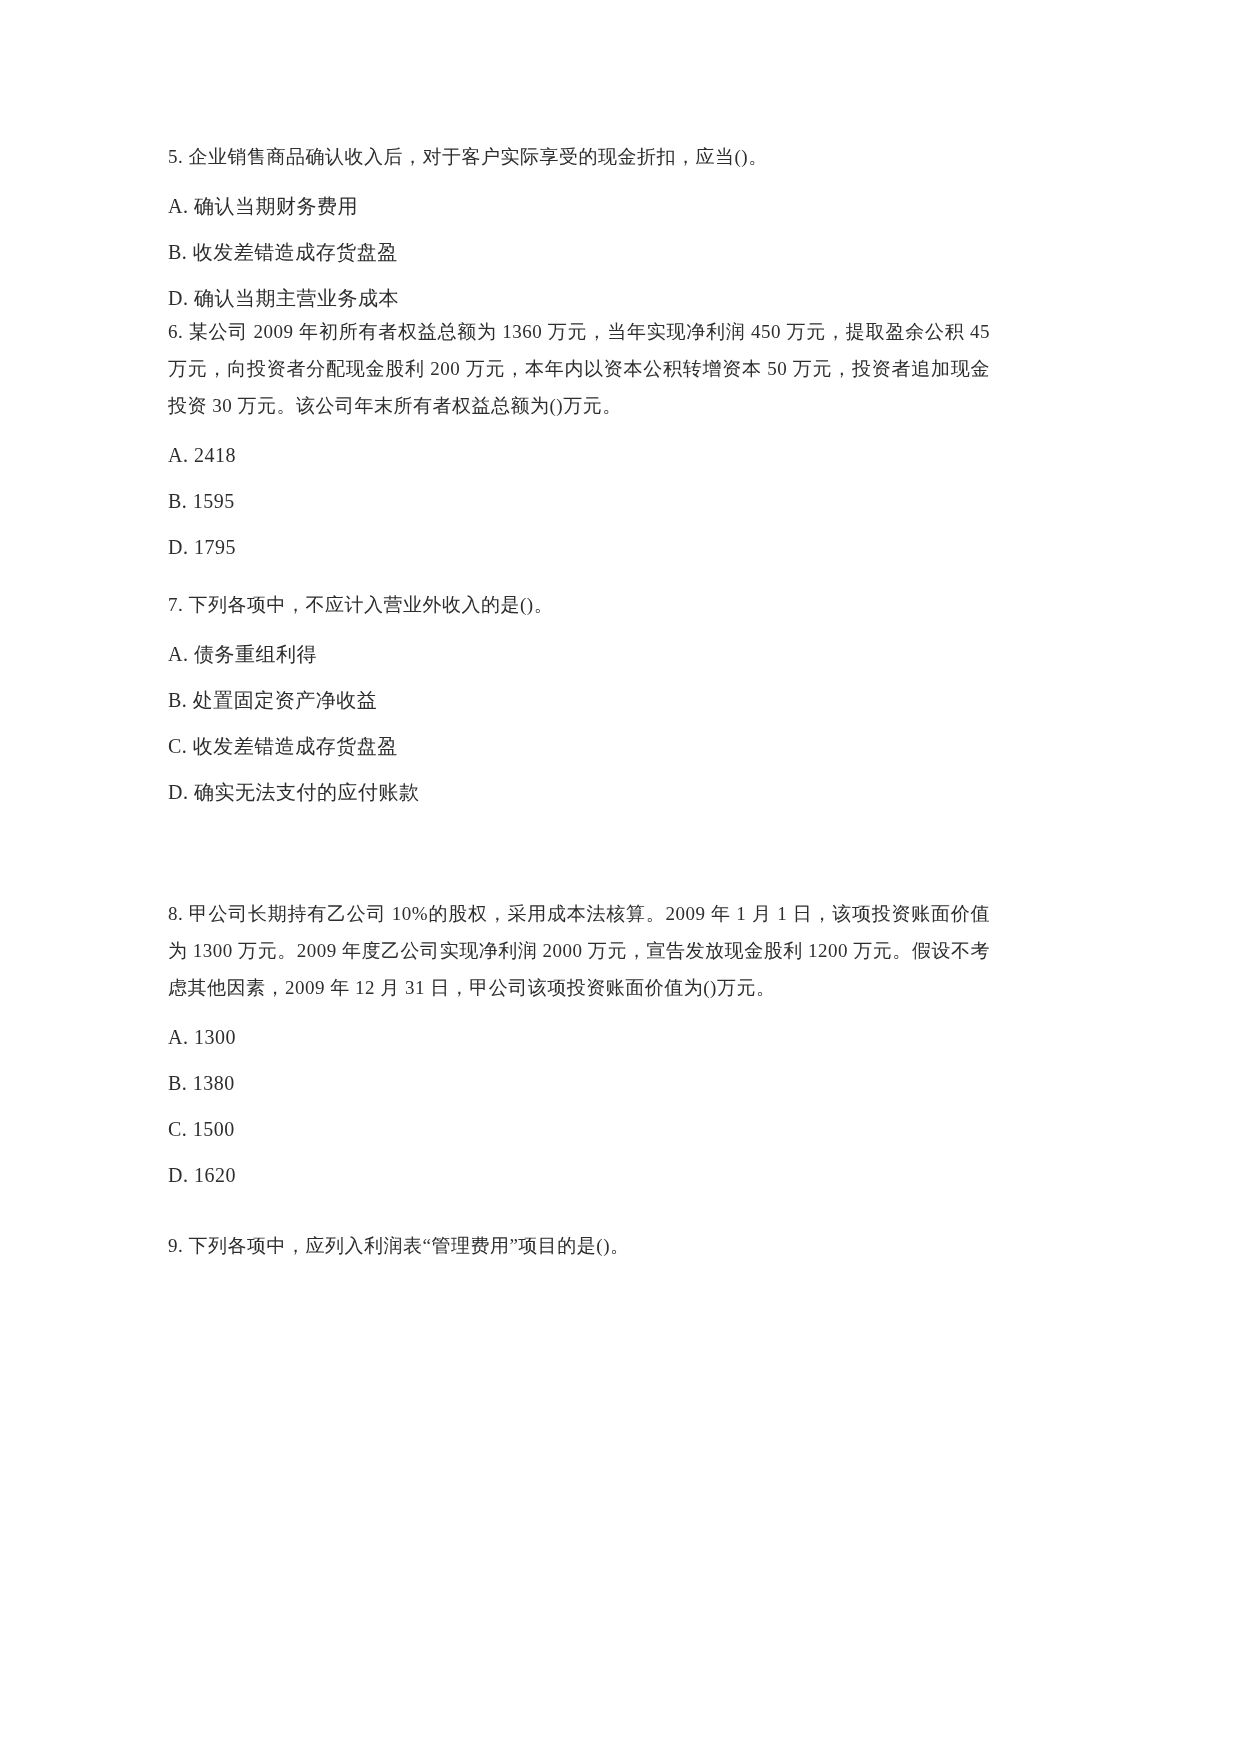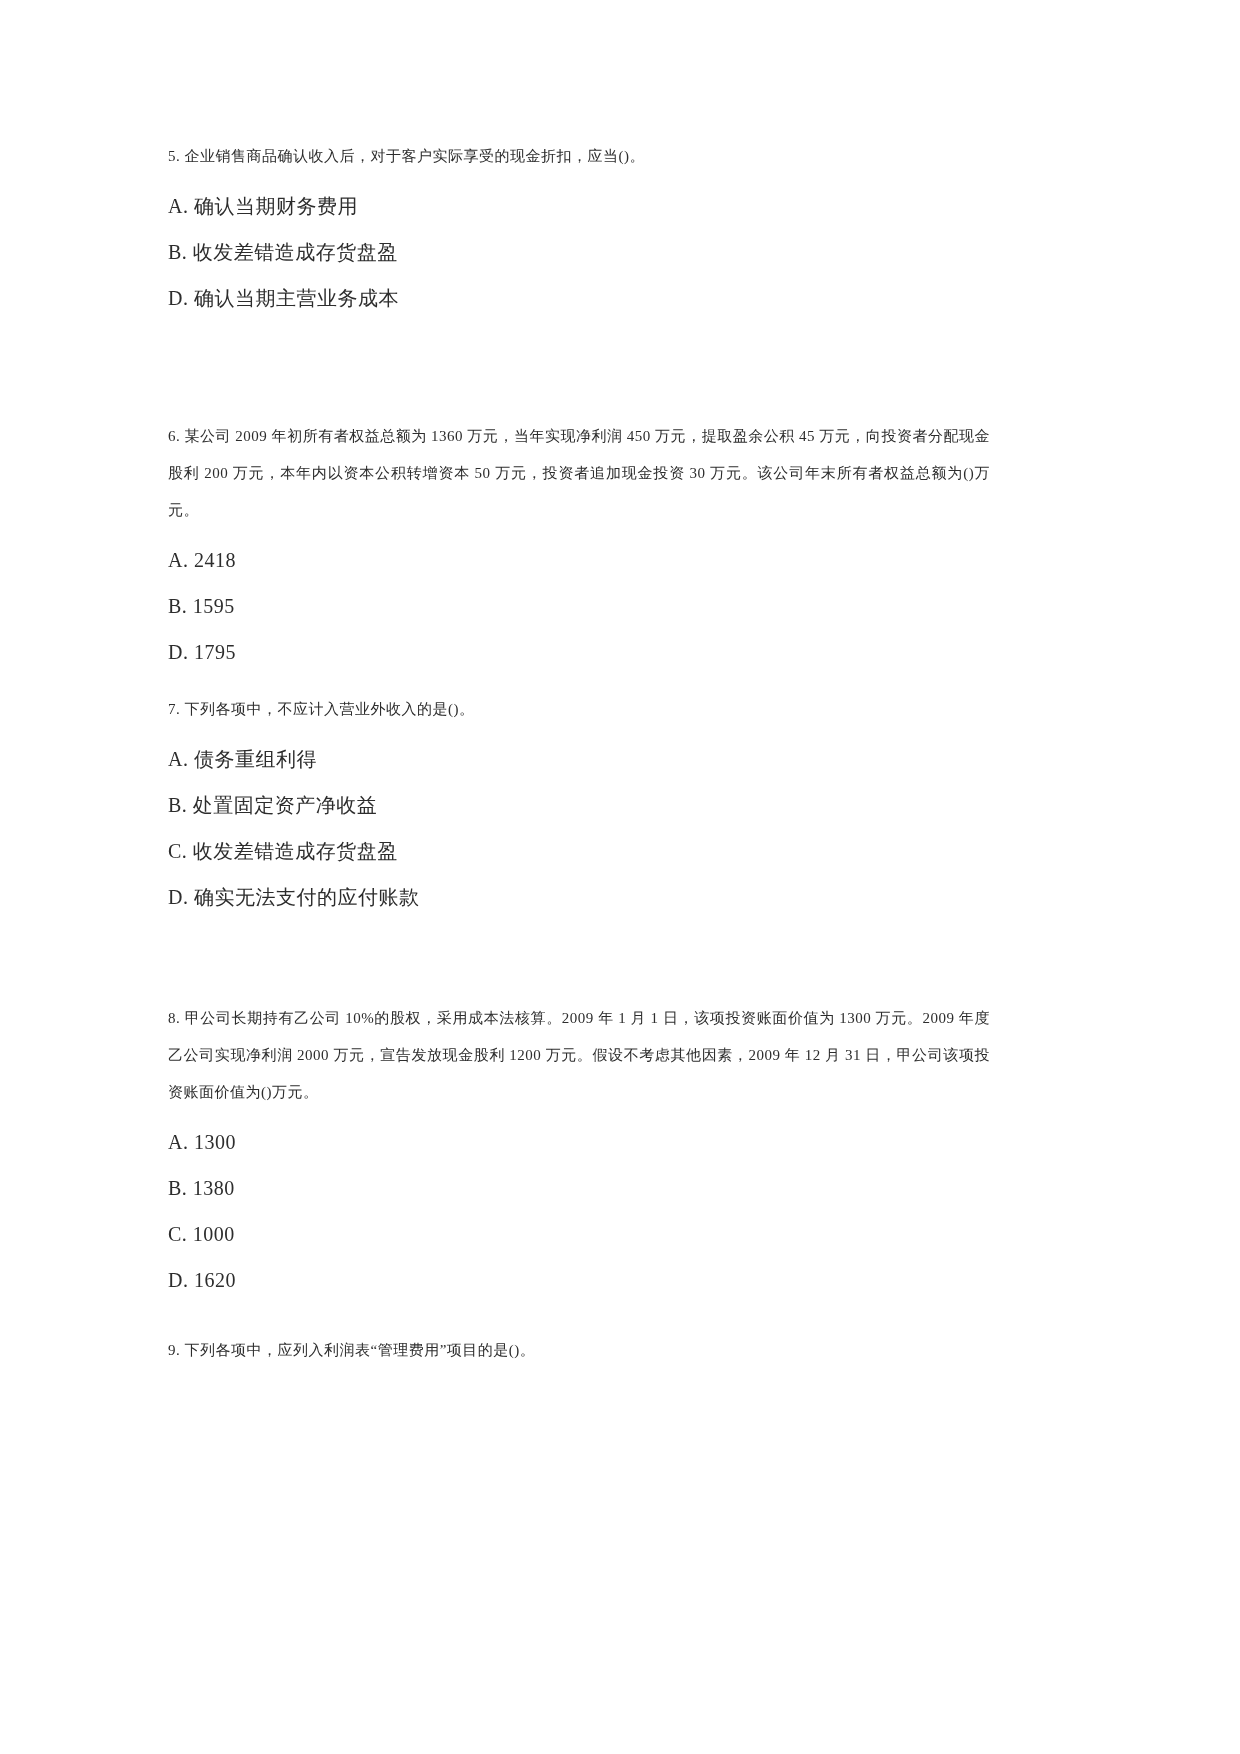--- a/index.html
+++ b/index.html
@@ -27,34 +27,34 @@
     left: 168px;
     top: 138px;
     width: 822px;
   }
   .question {
     margin: 0;
     padding: 0;
   }
   .stem {
     margin: 0;
-    font-size: 15px;
+    font-size: 19px;
     line-height: 37px;
     text-align: justify;
     letter-spacing: 0.5px;
     font-family: Liberation Serif, serif;
   }
   .option {
     margin: 16px 0 0 0;
     font-size: 20px;
     line-height: 30px;
     letter-spacing: 0.5px;
   }
   .q5 { margin-top: 0; }
-  .q6 { margin-top: 105px; }
+  .q6 { }
   .q7 { margin-top: 24px; }
   .q8 { margin-top: 88px; }
   .q9 { margin-top: 37px; }
 </style>
 </head>
 <body>
 
 <div class="page">
   <div class="content">
 
@@ -77,21 +77,21 @@
       <p class="option">A. 债务重组利得</p>
       <p class="option">B. 处置固定资产净收益</p>
       <p class="option">C. 收发差错造成存货盘盈</p>
       <p class="option">D. 确实无法支付的应付账款</p>
     </section>
 
     <section class="question q8">
       <p class="stem">8. 甲公司长期持有乙公司 10%的股权，采用成本法核算。2009 年 1 月 1 日，该项投资账面价值为 1300 万元。2009 年度乙公司实现净利润 2000 万元，宣告发放现金股利 1200 万元。假设不考虑其他因素，2009 年 12 月 31 日，甲公司该项投资账面价值为()万元。</p>
       <p class="option">A. 1300</p>
       <p class="option">B. 1380</p>
-      <p class="option">C. 1000</p>
+      <p class="option">C. 1500</p>
       <p class="option">D. 1620</p>
     </section>
 
     <section class="question q9">
       <p class="stem">9. 下列各项中，应列入利润表“管理费用”项目的是()。</p>
     </section>
 
   </div>
 </div>
 

